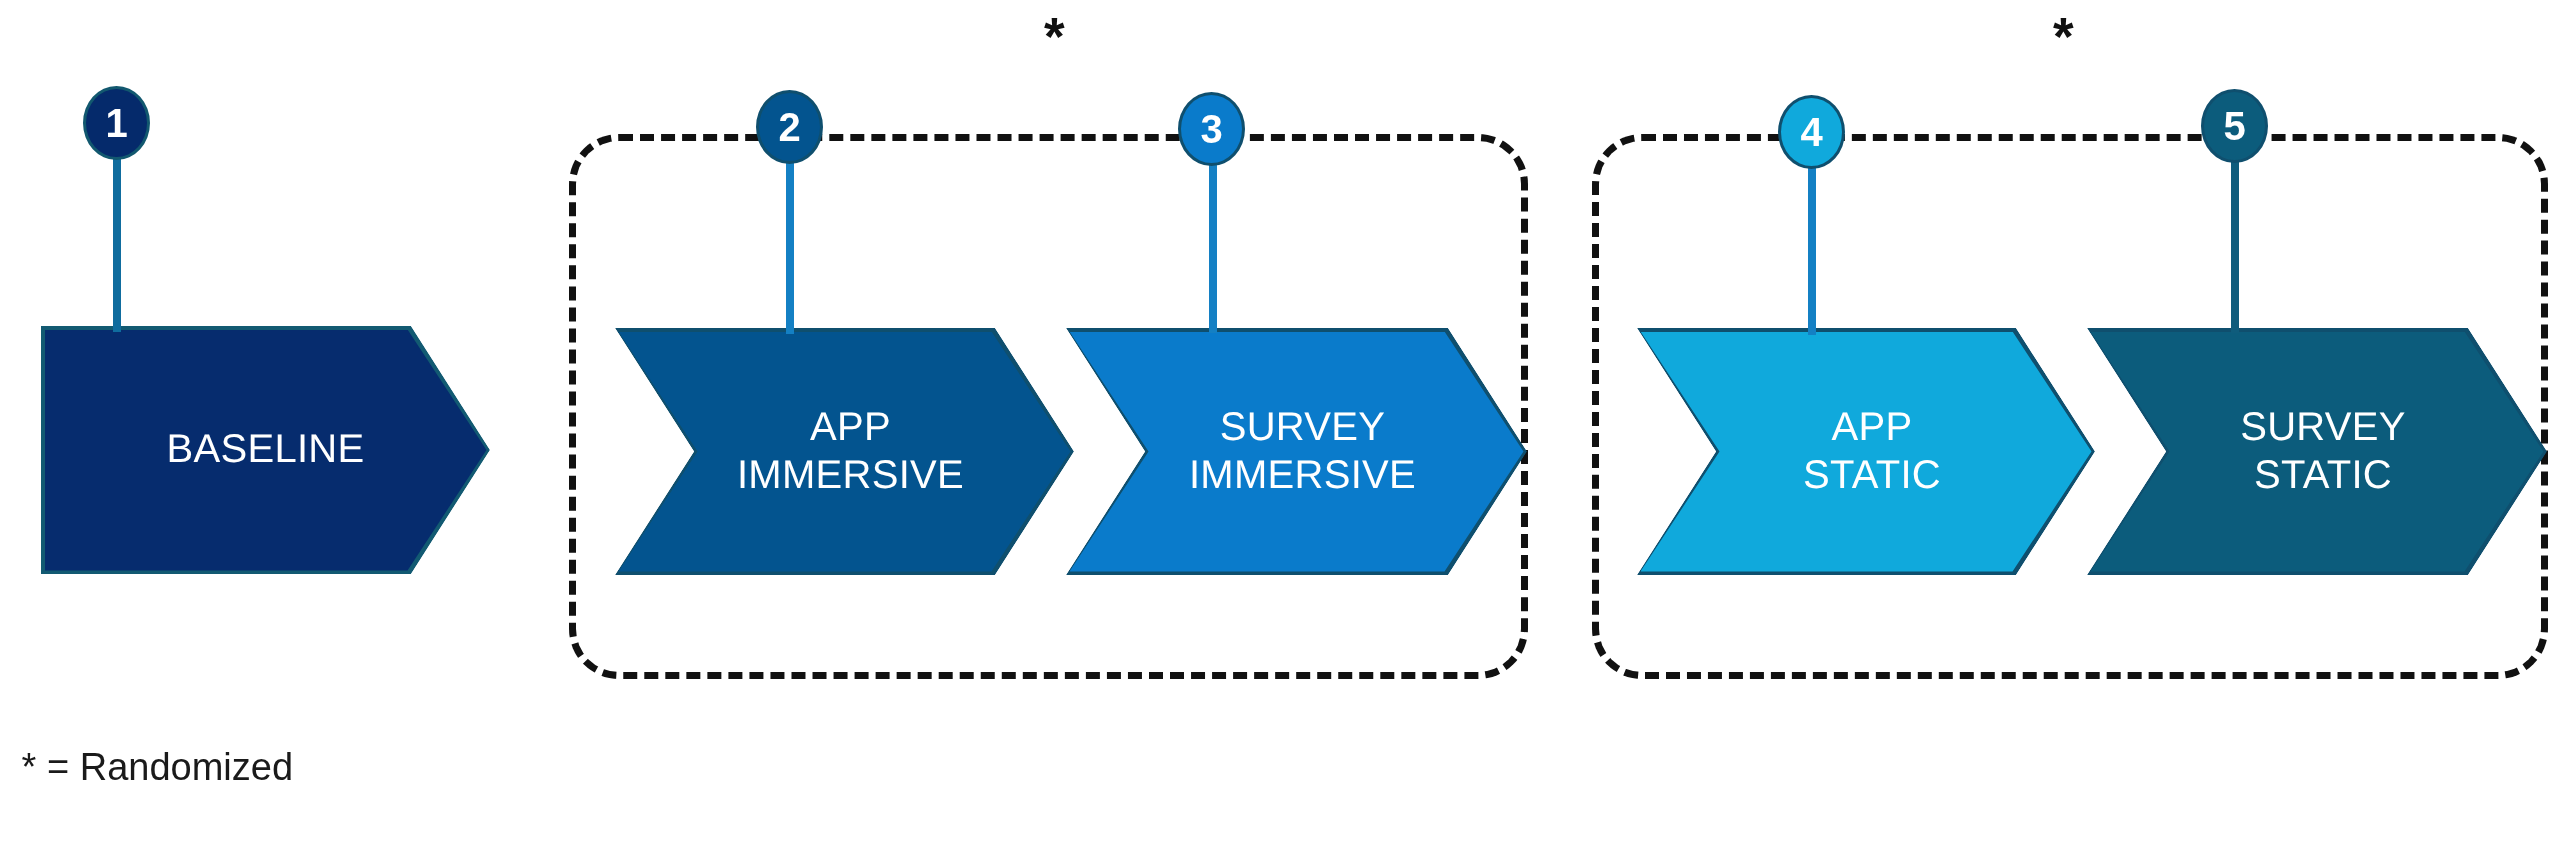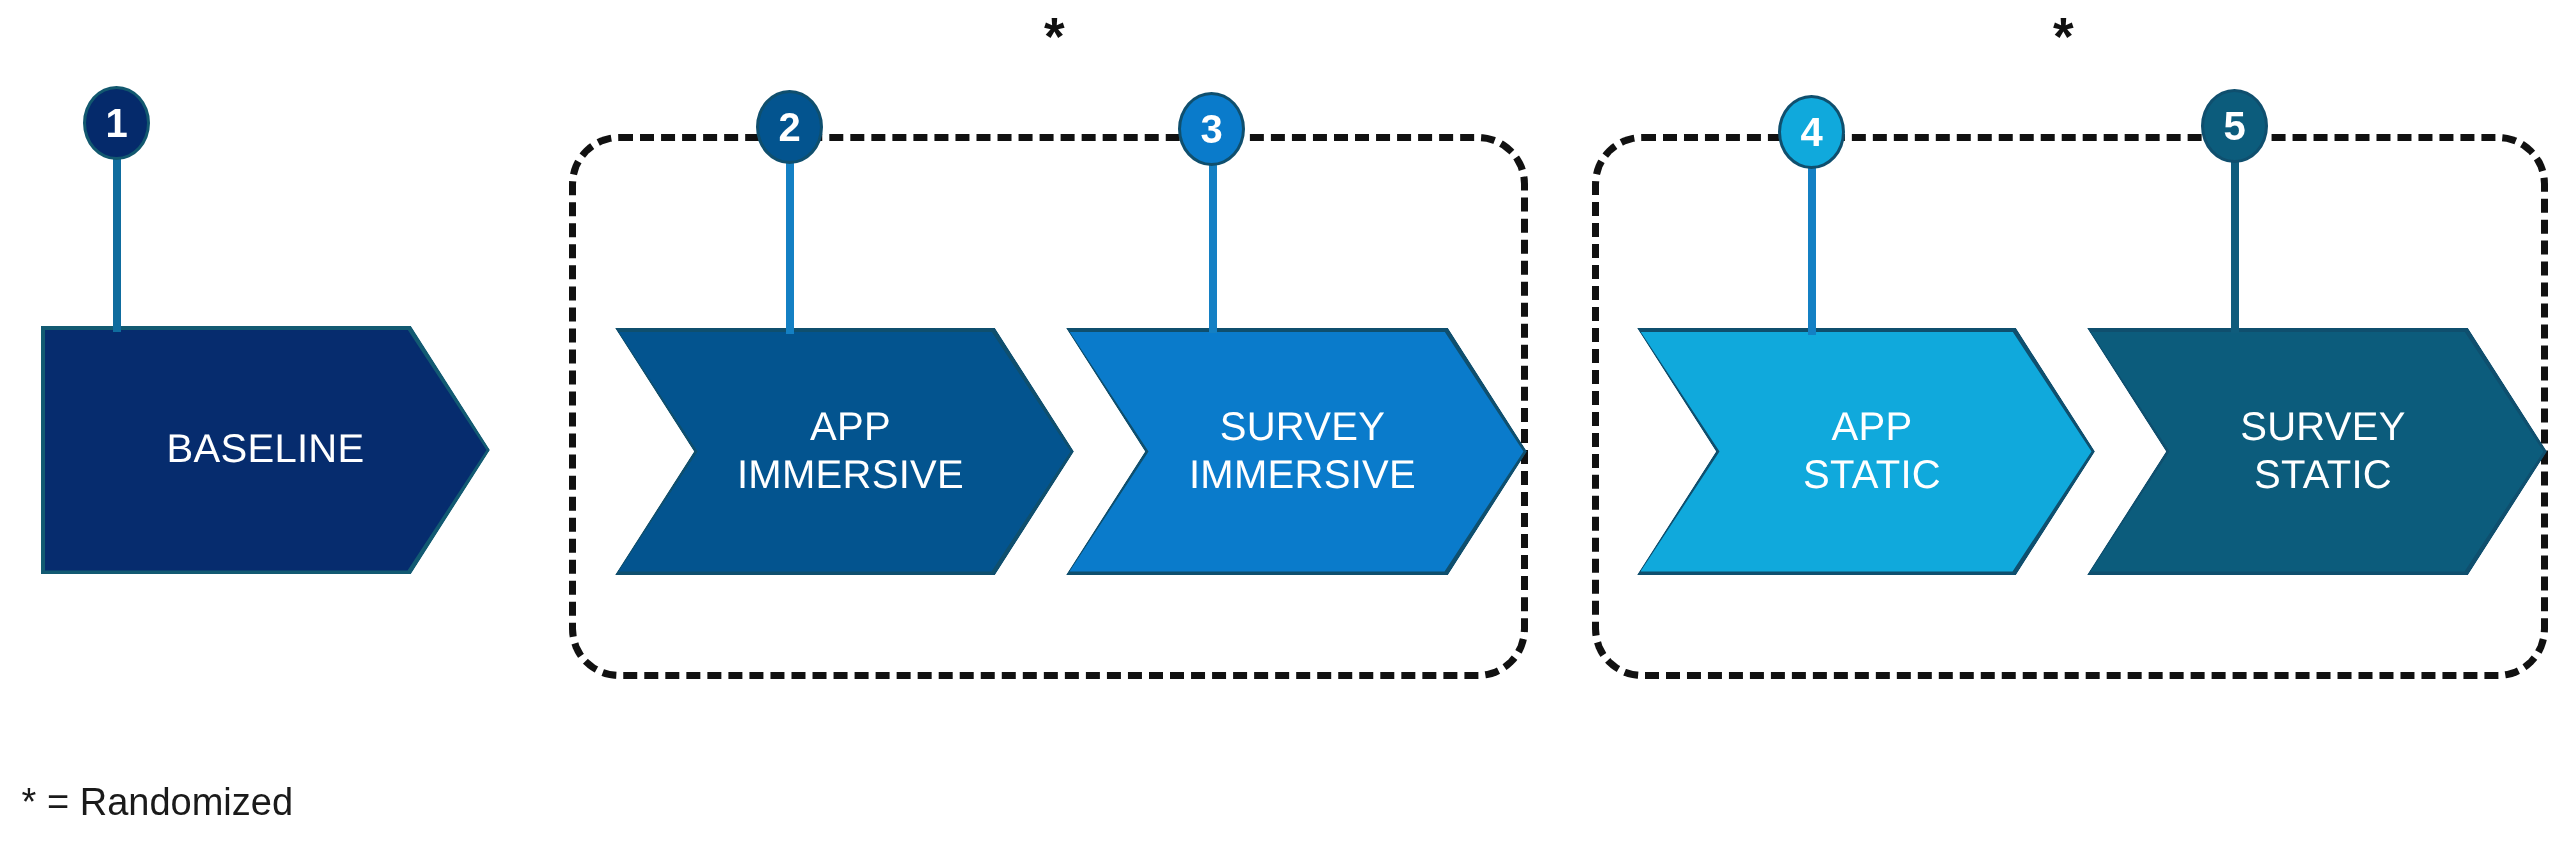--- a/index.html
+++ b/index.html
@@ -170,16 +170,16 @@
     <span>5</span>
   </div>
 
   <div class="step shape-chevron" style="left:2087px;top:328px;width:460px;height:247px;">
     <span class="outline shape-chevron" style="background:#0F4F6E;"></span>
     <span class="fill shape-chevron" style="background:#0C5C7C;"></span>
     <span class="step-label">SURVEY
 STATIC</span>
   </div>
 
-  <div class="legend" style="left:21.6px;top:783px;">* = Randomized</div>
+  <div class="legend" style="left:21.6px;top:748px;">* = Randomized</div>
 
 </div>
 
 
 </body></html>

